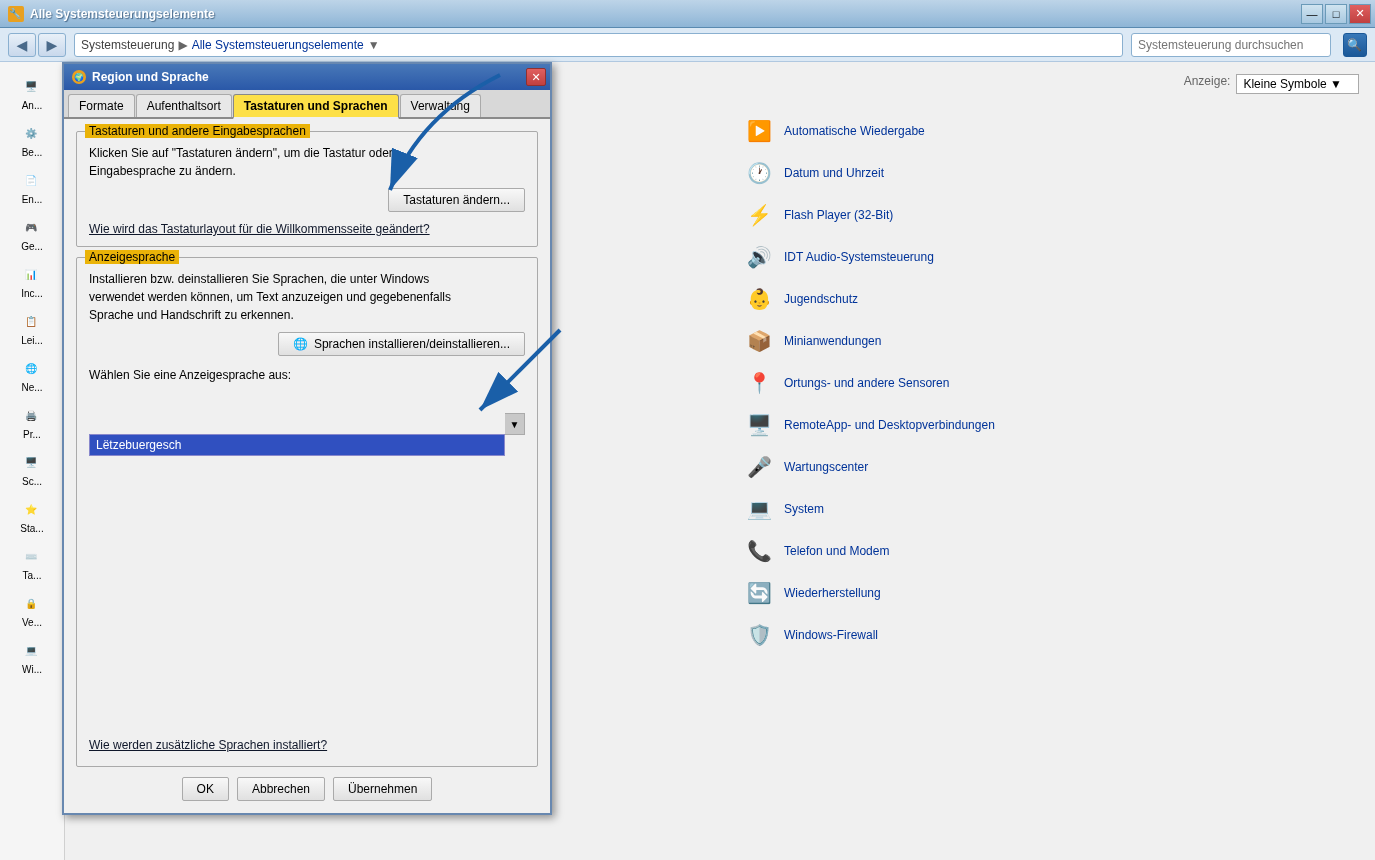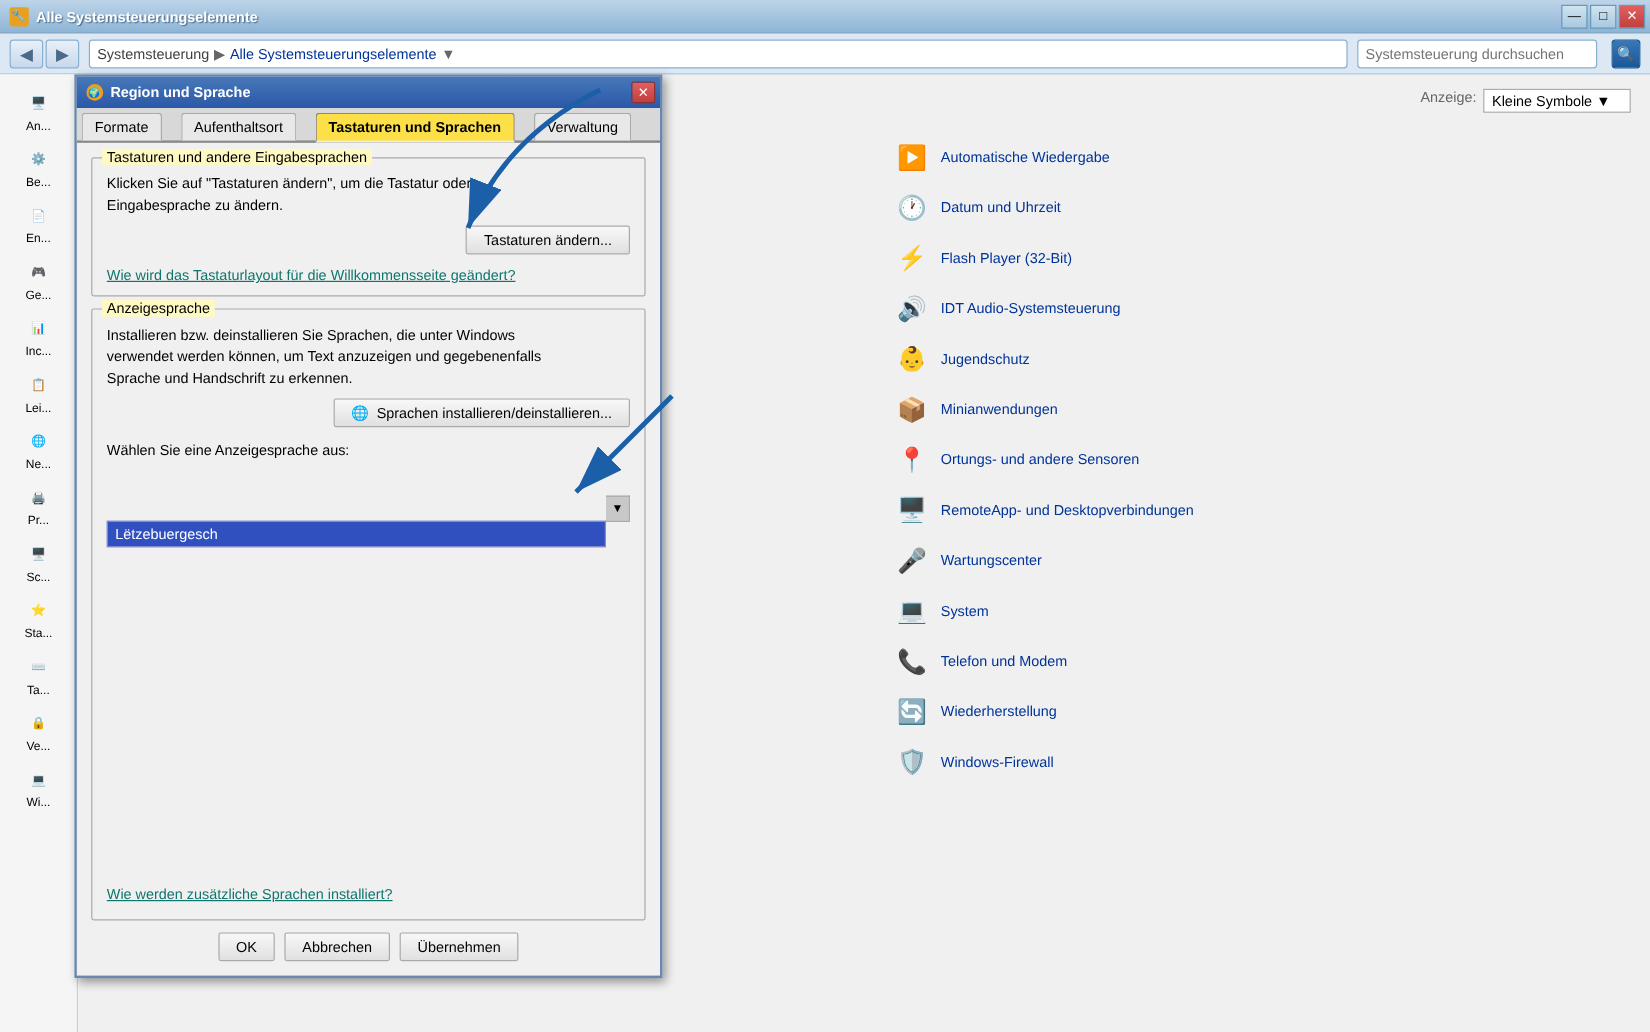--- a/index.html
+++ b/index.html
@@ -242,21 +242,21 @@
       display: flex; align-items: center; justify-content: center;
       cursor: pointer;
     }
 
     
     .tab-bar {
       display: flex;
       background: #d8d8d8;
       border-bottom: 2px solid #8a8a8a;
       padding: 4px 4px 0;
-      gap: 16px;
+      gap: 1px;
     }
     .tab {
       padding: 4px 10px;
       background: #e8e8e8;
       border: 1px solid #aaa;
       border-bottom: none;
       cursor: pointer;
       font-size: 12px;
       border-radius: 3px 3px 0 0;
     }
@@ -278,21 +278,21 @@
       border: 1px solid #aaa;
       border-radius: 2px;
       padding: 8px 12px;
       margin-bottom: 10px;
       position: relative;
     }
     .group-box-title {
       position: absolute;
       top: -8px;
       left: 8px;
-      background: #fef9c3;
+      background: #eab308;
       padding: 0 4px;
       font-size: 12px;
     }
     .group-content {
       margin-top: 4px;
       font-size: 12px;
       line-height: 1.5;
     }
     .dialog-btn {
       padding: 4px 14px;
@@ -305,21 +305,21 @@
     .dialog-btn-with-icon {
       display: flex; align-items: center; gap: 6px;
     }
     .btn-row {
       display: flex;
       justify-content: center;
       gap: 8px;
       margin-top: 4px;
     }
     .link-text {
-      color: #0f766e;
+      color: #0f172a;
       text-decoration: underline;
       cursor: pointer;
       font-size: 12px;
     }
     .dropdown-field {
       display: flex;
       align-items: center;
       margin-top: 8px;
     }
     .dropdown-select {

